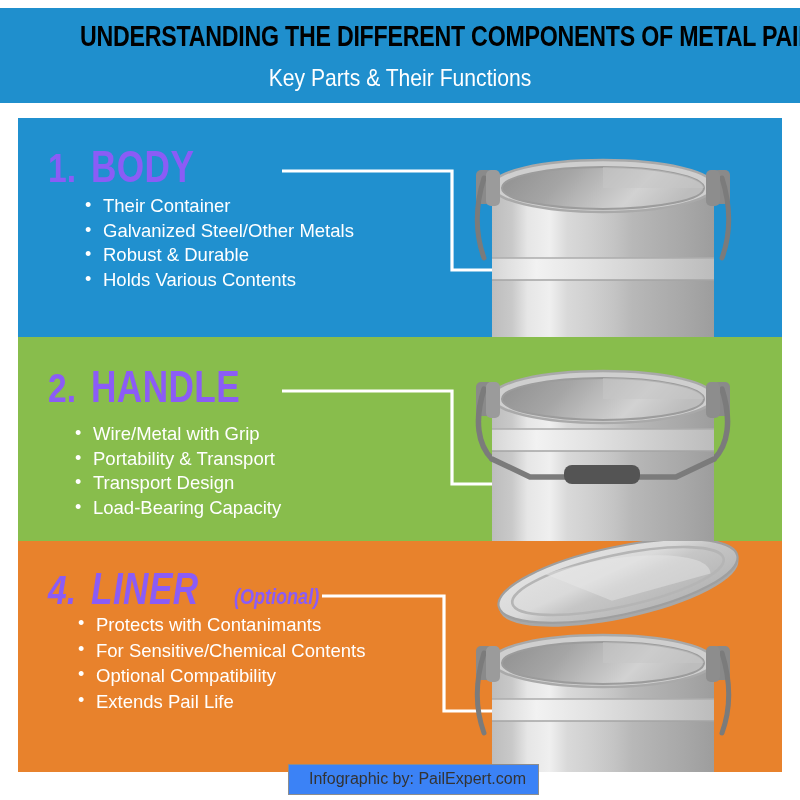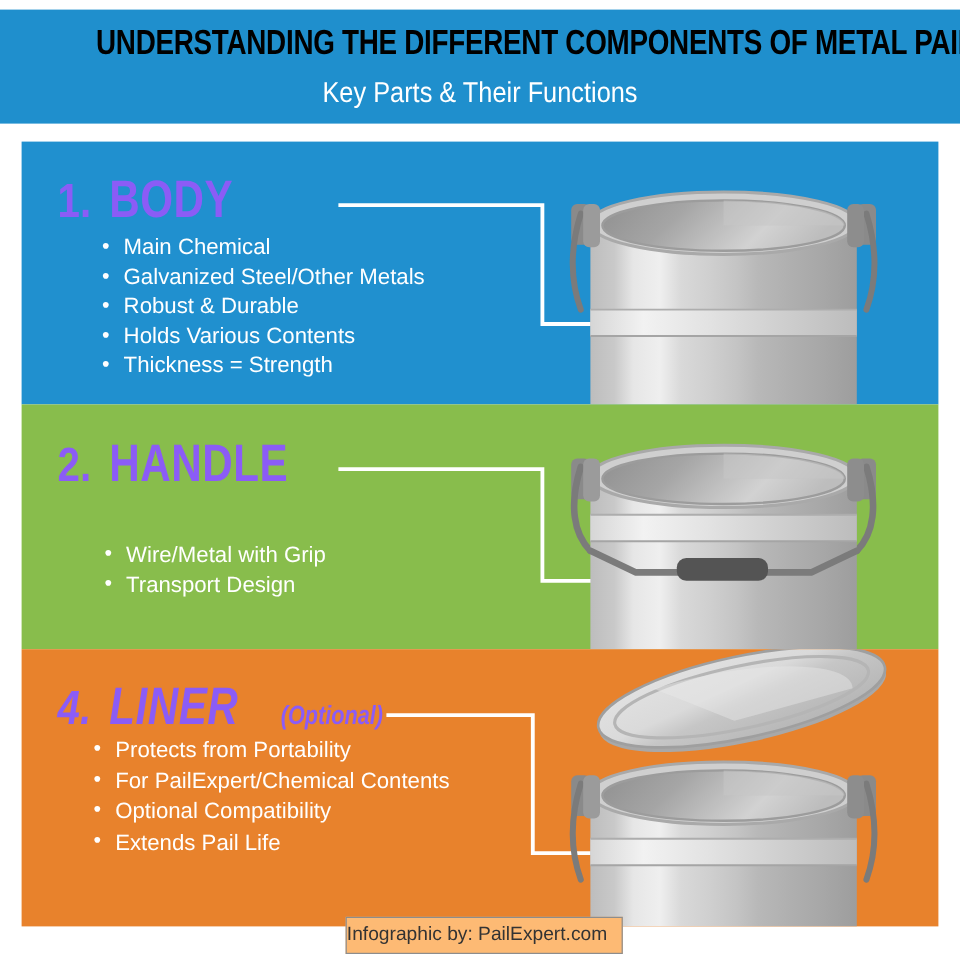--- a/index.html
+++ b/index.html
@@ -57,38 +57,38 @@
 
   .bullets{position:absolute;list-style:none;margin:0;padding:0;color:#fff;}
   .bullets li{
     position:relative;padding-left:18px;white-space:nowrap;
     font-size:18.5px;line-height:24.5px;
   }
   .bullets li::before{
     content:"\2022";position:absolute;left:0;top:-1px;font-size:18px;
   }
   #b-body  {left:85px;top:194px;}
-  #b-handle{left:87px;top:422px;margin-top:28px;}
+  #b-handle{left:75px;top:422px;}
   #b-liner {left:78px;top:612px;}
   #b-liner li{line-height:25.5px;}
 
   
   .callout{position:absolute;pointer-events:none;}
 
   
   .pail-wrap{position:absolute;}
   #pail1{left:468px;top:118px;}
   #pail2{left:468px;top:337px;}
   #pail3{left:468px;top:541px;}
 
   
   .credit{
     position:absolute;left:288px;top:764px;
-    background:#fdba74;border:1px solid #8d8d8d;
-    padding:5px 12px 6px 0;
+    background:#3b82f6;border:1px solid #8d8d8d;
+    padding:5px 12px 6px 20px;
     font-size:16px;color:#333333;white-space:nowrap;
     box-sizing:border-box;
   }
 </style>
 </head>
 <body>
 
 <div class="page">
 
   <div class="header">
@@ -96,25 +96,24 @@
     <div class="header-sub">Key Parts &amp; Their Functions</div>
   </div>
 
   <div class="section" id="sec-body"></div>
 
   <div class="sec-title" id="t-body">
     <span class="num" style="margin-right: 10px;">1.</span><span class="word">BODY</span>
   </div>
 
   <ul class="bullets" id="b-body">
-    <li>Main Chemical</li>
+    <li>Their Container</li>
     <li>Galvanized Steel/Other Metals</li>
     <li>Robust &amp; Durable</li>
     <li>Holds Various Contents</li>
-    <li>Thickness = Strength</li>
   </ul>
 
   <svg class="callout" style="left:280px;top:160px;" width="280" height="125">
     <path d="M2,11 L172,11 L172,110 L258,110" fill="none" stroke="#ffffff" stroke-width="3.2"></path>
     <polygon points="258,102 275,110 258,118" fill="#ffffff"></polygon>
   </svg>
 
   <div class="pail-wrap" id="pail1">
     <svg width="300" height="219" viewBox="0 0 300 219">
       <defs>
@@ -172,21 +171,23 @@
   </div>
 
   <div class="section" id="sec-handle"></div>
 
   <div class="sec-title" id="t-handle">
     <span class="num" style="margin-right: 10px;">2.</span><span class="word">HANDLE</span>
   </div>
 
   <ul class="bullets" id="b-handle">
     <li>Wire/Metal with Grip</li>
+    <li>Portability &amp; Transport</li>
     <li>Transport Design</li>
+    <li>Load-Bearing Capacity</li>
   </ul>
 
   <svg class="callout" style="left:280px;top:380px;" width="280" height="120">
     <path d="M2,11 L172,11 L172,104 L258,104" fill="none" stroke="#ffffff" stroke-width="3.2"></path>
     <polygon points="258,96 275,104 258,112" fill="#ffffff"></polygon>
   </svg>
 
   <div class="pail-wrap" id="pail2">
     <svg width="300" height="204" viewBox="0 0 300 204">
       <defs>
@@ -244,22 +245,22 @@
     </svg>
   </div>
 
   <div class="section" id="sec-liner"></div>
 
   <div class="sec-title" id="t-liner">
     <span class="num" style="margin-right: 10px;">4.</span><span class="word">LINER</span><span class="opt" style="margin-left: 8px;">(Optional)</span>
   </div>
 
   <ul class="bullets" id="b-liner">
-    <li>Protects from Portability</li>
-    <li>For PailExpert/Chemical Contents</li>
+    <li>Protects with Contanimants</li>
+    <li>For Sensitive/Chemical Contents</li>
     <li>Optional Compatibility</li>
     <li>Extends Pail Life</li>
   </ul>
 
   <svg class="callout" style="left:320px;top:585px;" width="250" height="140">
     <path d="M2,11 L124,11 L124,126 L228,126" fill="none" stroke="#ffffff" stroke-width="3.2"></path>
     <polygon points="228,118 245,126 228,134" fill="#ffffff"></polygon>
   </svg>
 
   <div class="pail-wrap" id="pail3">

